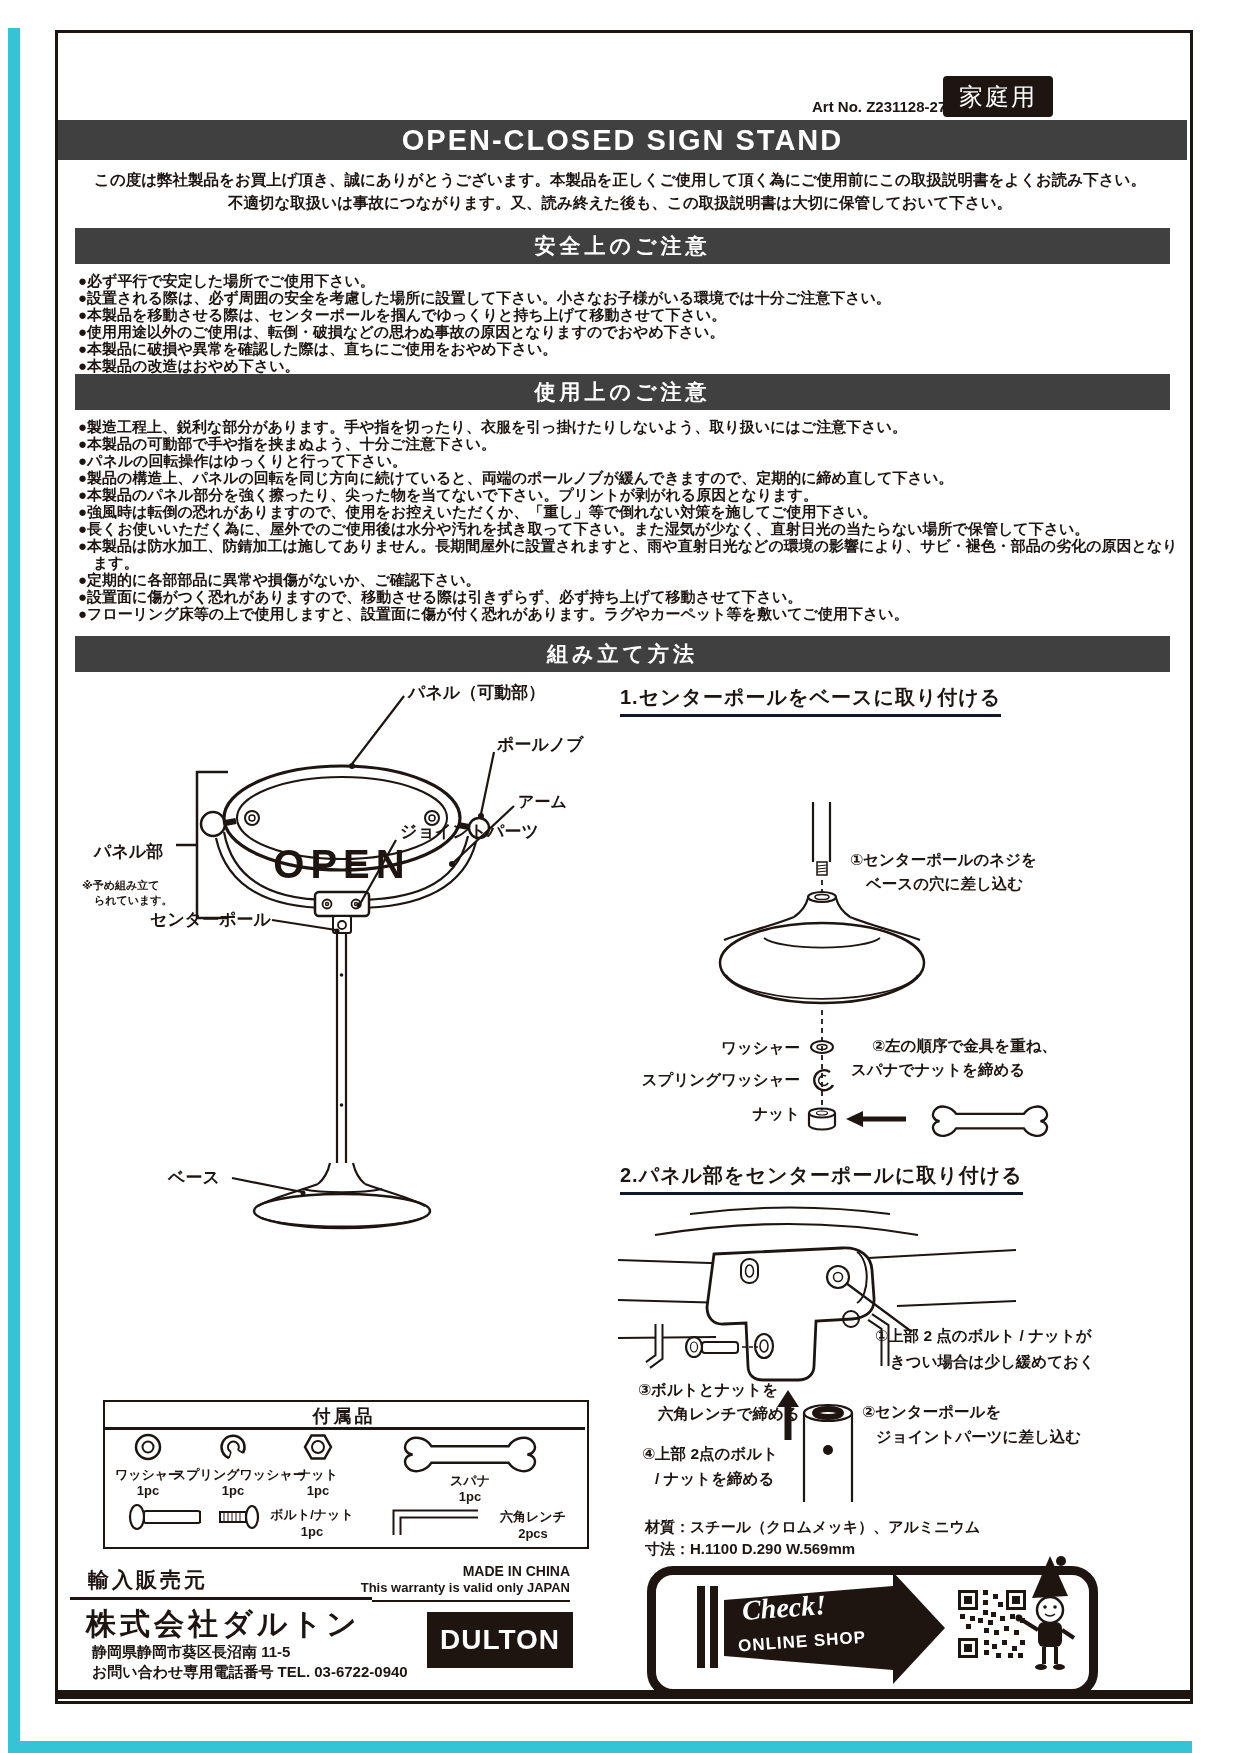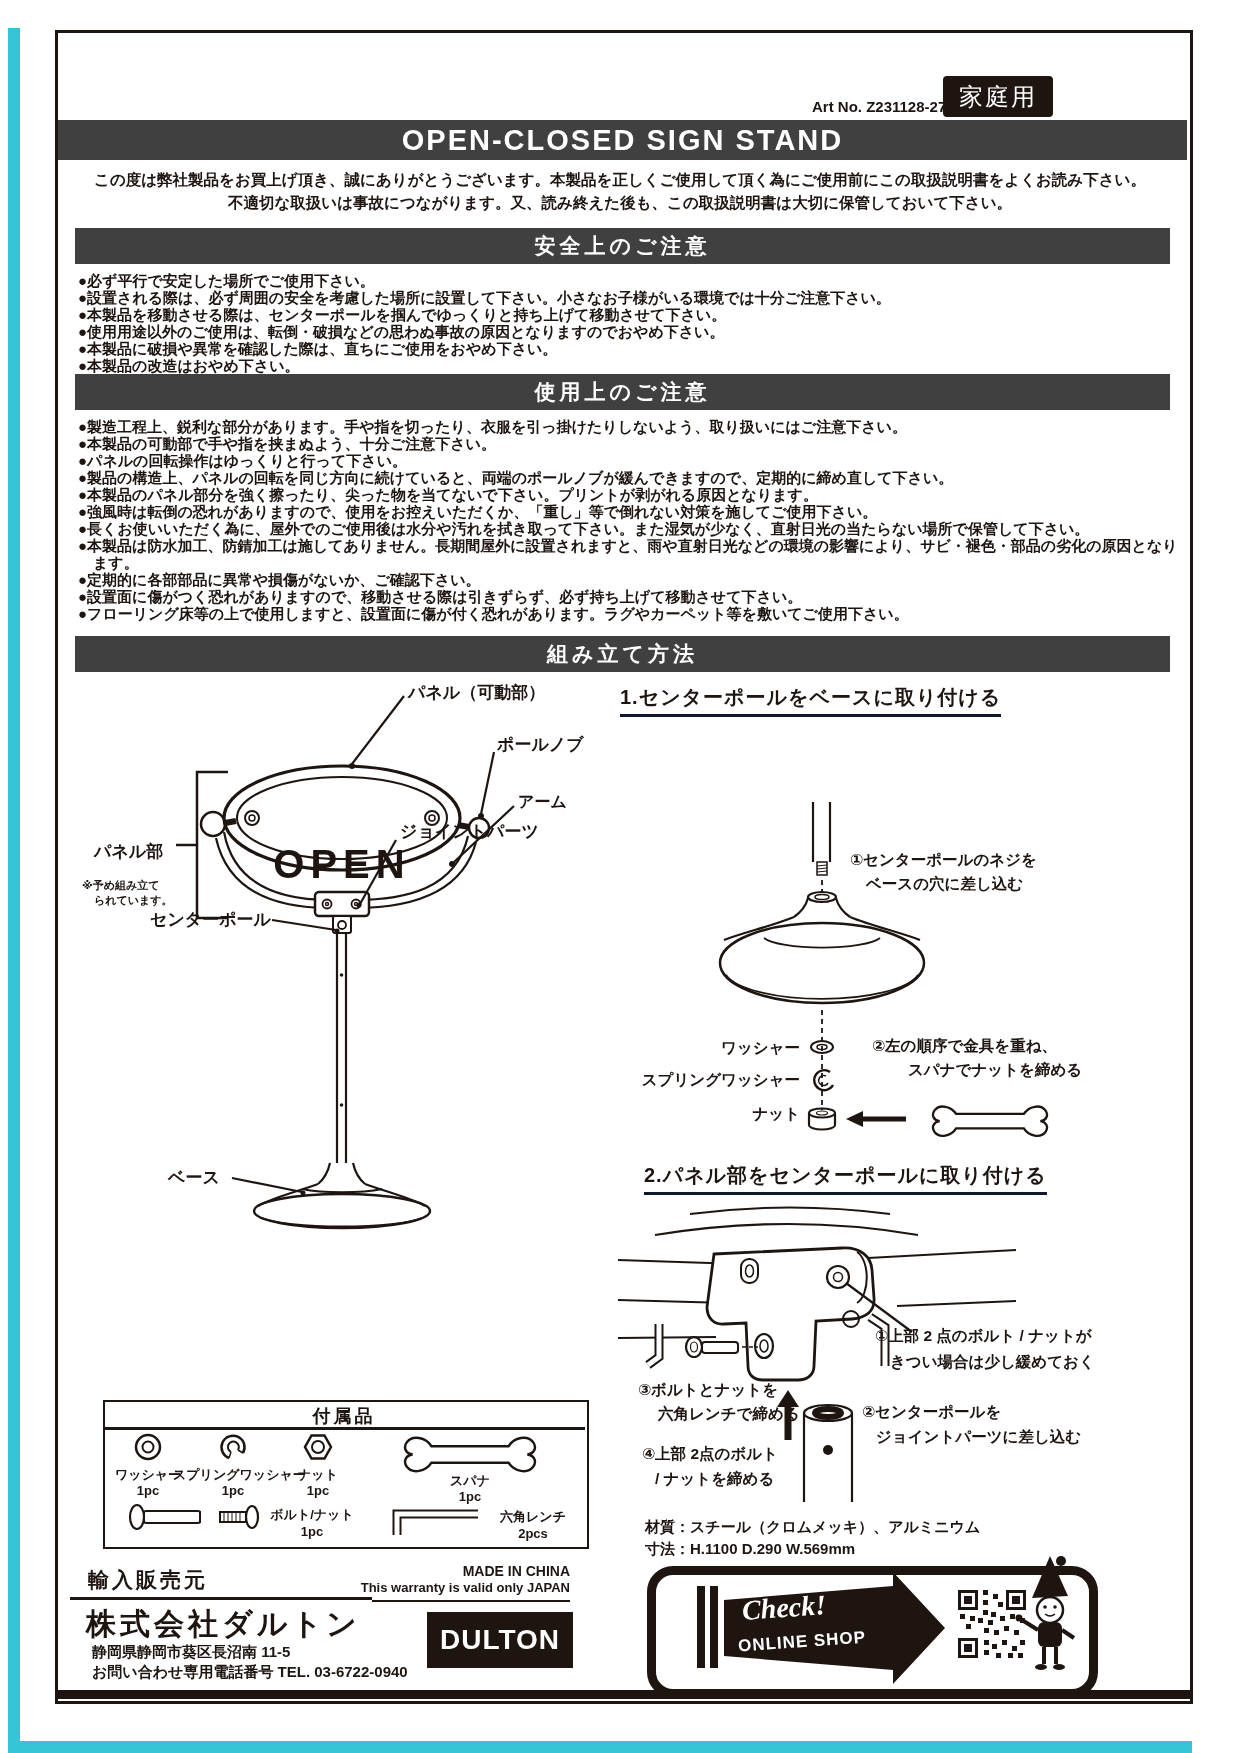--- a/index.html
+++ b/index.html
@@ -296,23 +296,23 @@
   <div class="lbl" style="left:150px;top:908px;font-size:17px;">センターポール</div>
   <div class="lbl" style="left:168px;top:1166px;font-size:17px;">ベース</div>
 
   <div class="underheading" style="left:620px;top:684px;">1.センターポールをベースに取り付ける</div>
   <div class="lbl notetxt" style="left:850px;top:850px;">①センターポールのネジを</div>
   <div class="lbl notetxt" style="left:866px;top:874px;">ベースの穴に差し込む</div>
   <div class="lbl notetxt" style="left:688px;top:1038px;width:112px;text-align:right;">ワッシャー</div>
   <div class="lbl notetxt" style="left:628px;top:1070px;width:172px;text-align:right;">スプリングワッシャー</div>
   <div class="lbl notetxt" style="left:738px;top:1104px;width:62px;text-align:right;">ナット</div>
   <div class="lbl notetxt" style="left:872px;top:1036px;">②左の順序で金具を重ね、</div>
-  <div class="lbl notetxt" style="left:908px;top:1060px;">スパナでナットを締める</div>
-
-  <div class="underheading" style="left:620px;top:1162px;margin-left:24px;">2.パネル部をセンターポールに取り付ける</div>
+  <div class="lbl notetxt" style="left:851px;top:1060px;">スパナでナットを締める</div>
+
+  <div class="underheading" style="left:620px;top:1162px;">2.パネル部をセンターポールに取り付ける</div>
   <div class="lbl notetxt" style="left:875px;top:1326px;">①上部 2 点のボルト / ナットが</div>
   <div class="lbl notetxt" style="left:890px;top:1352px;">きつい場合は少し緩めておく</div>
   <div class="lbl notetxt" style="left:638px;top:1380px;">③ボルトとナットを</div>
   <div class="lbl notetxt" style="left:658px;top:1404px;">六角レンチで締める</div>
   <div class="lbl notetxt" style="left:862px;top:1402px;">②センターポールを</div>
   <div class="lbl notetxt" style="left:876px;top:1427px;">ジョイントパーツに差し込む</div>
   <div class="lbl notetxt" style="left:642px;top:1444px;">④上部 2点のボルト</div>
   <div class="lbl notetxt" style="left:655px;top:1469px;">/ ナットを締める</div>
 
   <div class="abs" style="left:103px;top:1400px;width:482px;height:145px;border:2.5px solid #1e1511;"></div>

